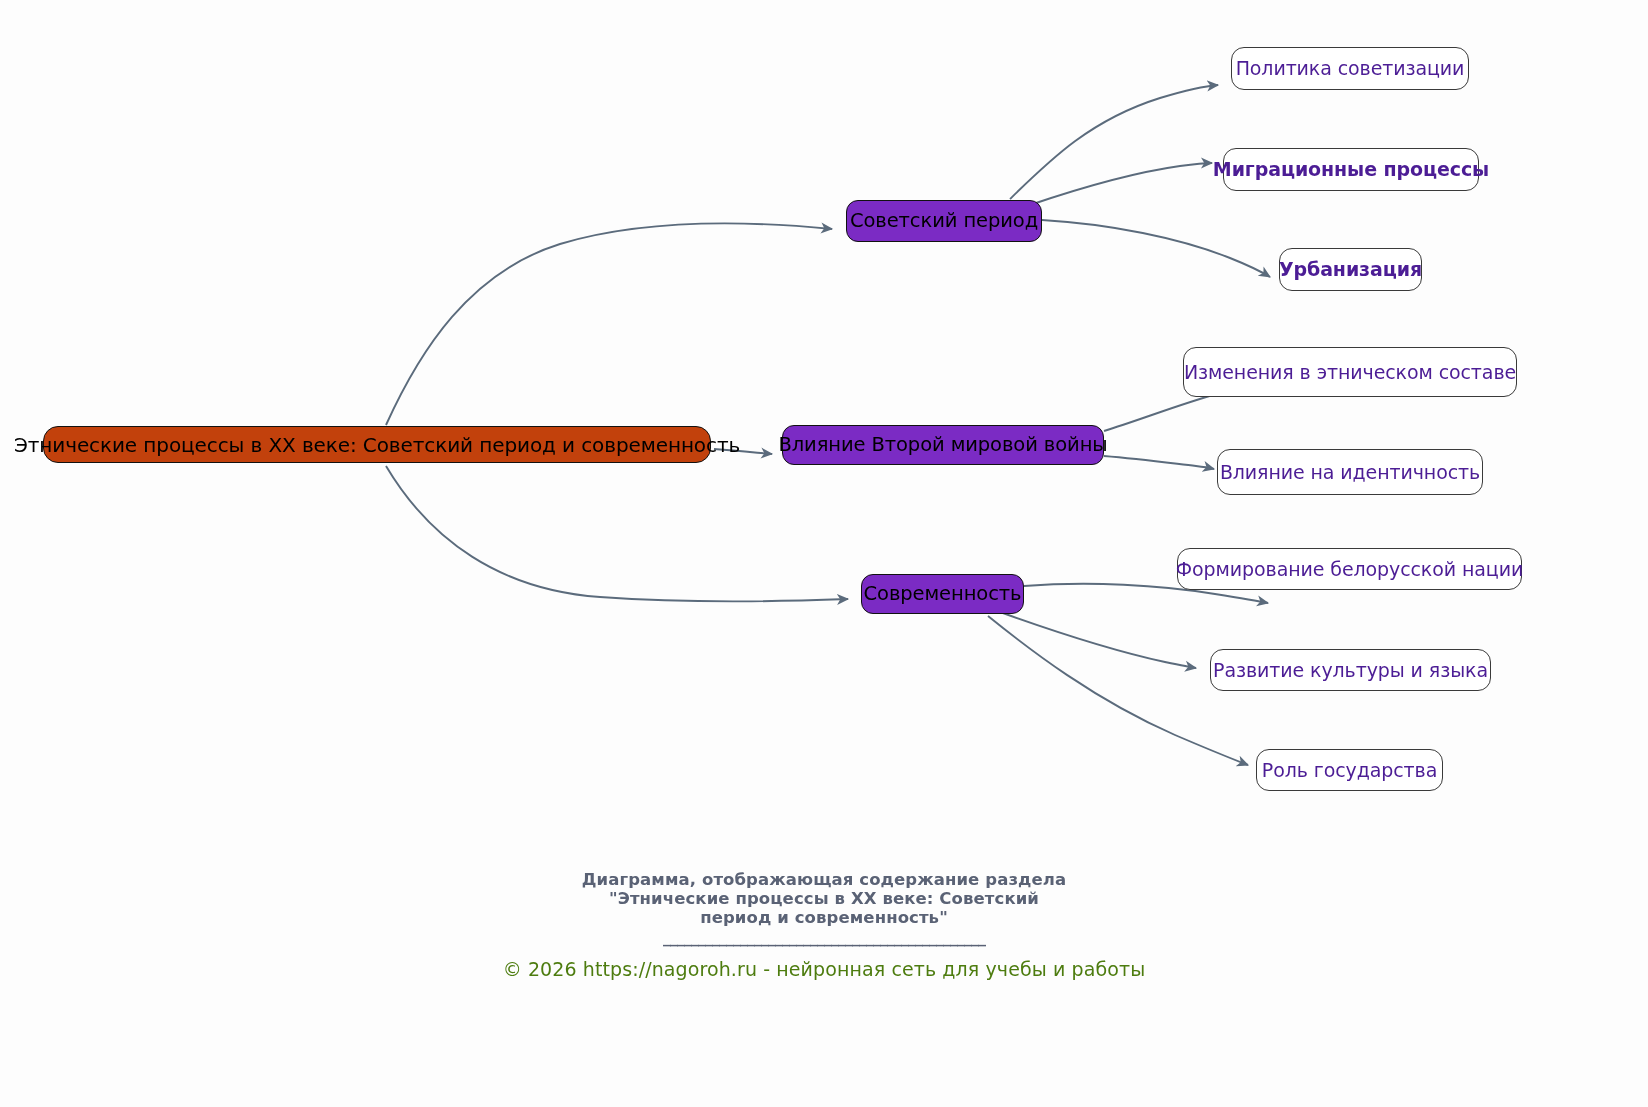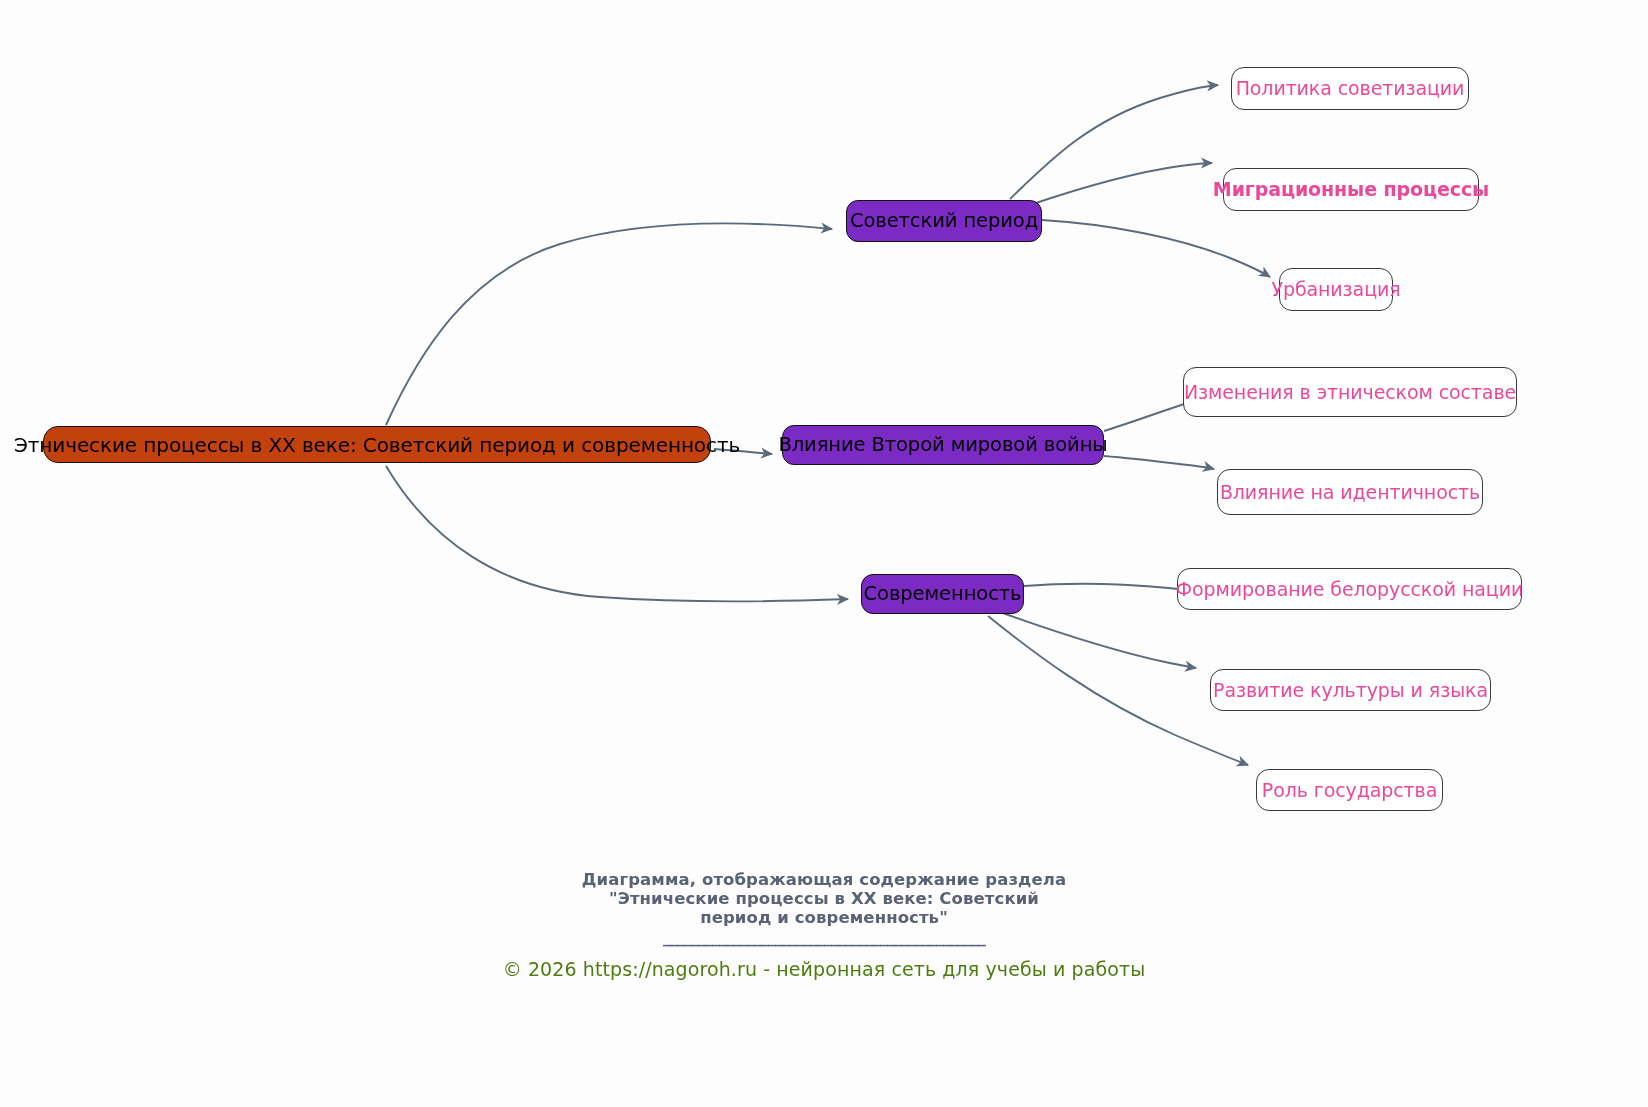--- a/index.html
+++ b/index.html
@@ -62,24 +62,23 @@
     border-radius: 12px;
     color: #000000;
     font-size: 19.5px;
     padding: 0 16px;
   }
 
   .node.leaf {
     background: #ffffff;
     border: 1.7px solid #3a3a3a;
     border-radius: 13px;
-    color: #ec4899;
+    color: #4c1d95;
     font-size: 19px;
     padding: 0 15px;
-    margin-top: 20px;
   }
 
   #caption {
     position: absolute;
     left: 0;
     width: 1648px;
     top: 870px;
     text-align: center;
     font-size: 16.5px;
     font-weight: bold;
@@ -151,21 +150,21 @@
   </div>
 
   <div class="node leaf" style="left:1231px; top:47px; width:238px; height:43px;">
     <span>Политика советизации</span>
   </div>
 
   <div class="node leaf" style="left:1223px; top:148px; width:256px; height:43px;font-weight:bold;">
     <span>Миграционные процессы</span>
   </div>
 
-  <div class="node leaf" style="left:1279px; top:248px; width:114px; height:43px;">
+  <div class="node leaf" style="left:1279px; top:248px; width:143px; height:43px;font-weight:bold;">
     <span>Урбанизация</span>
   </div>
 
   <div class="node branch" style="left:782px; top:425px; width:322px; height:40px;">
     <span>Влияние Второй мировой войны</span>
   </div>
 
   <div class="node leaf" style="left:1183px; top:347px; width:334px; height:50px;">
     <span>Изменения в этническом составе</span>
   </div>

